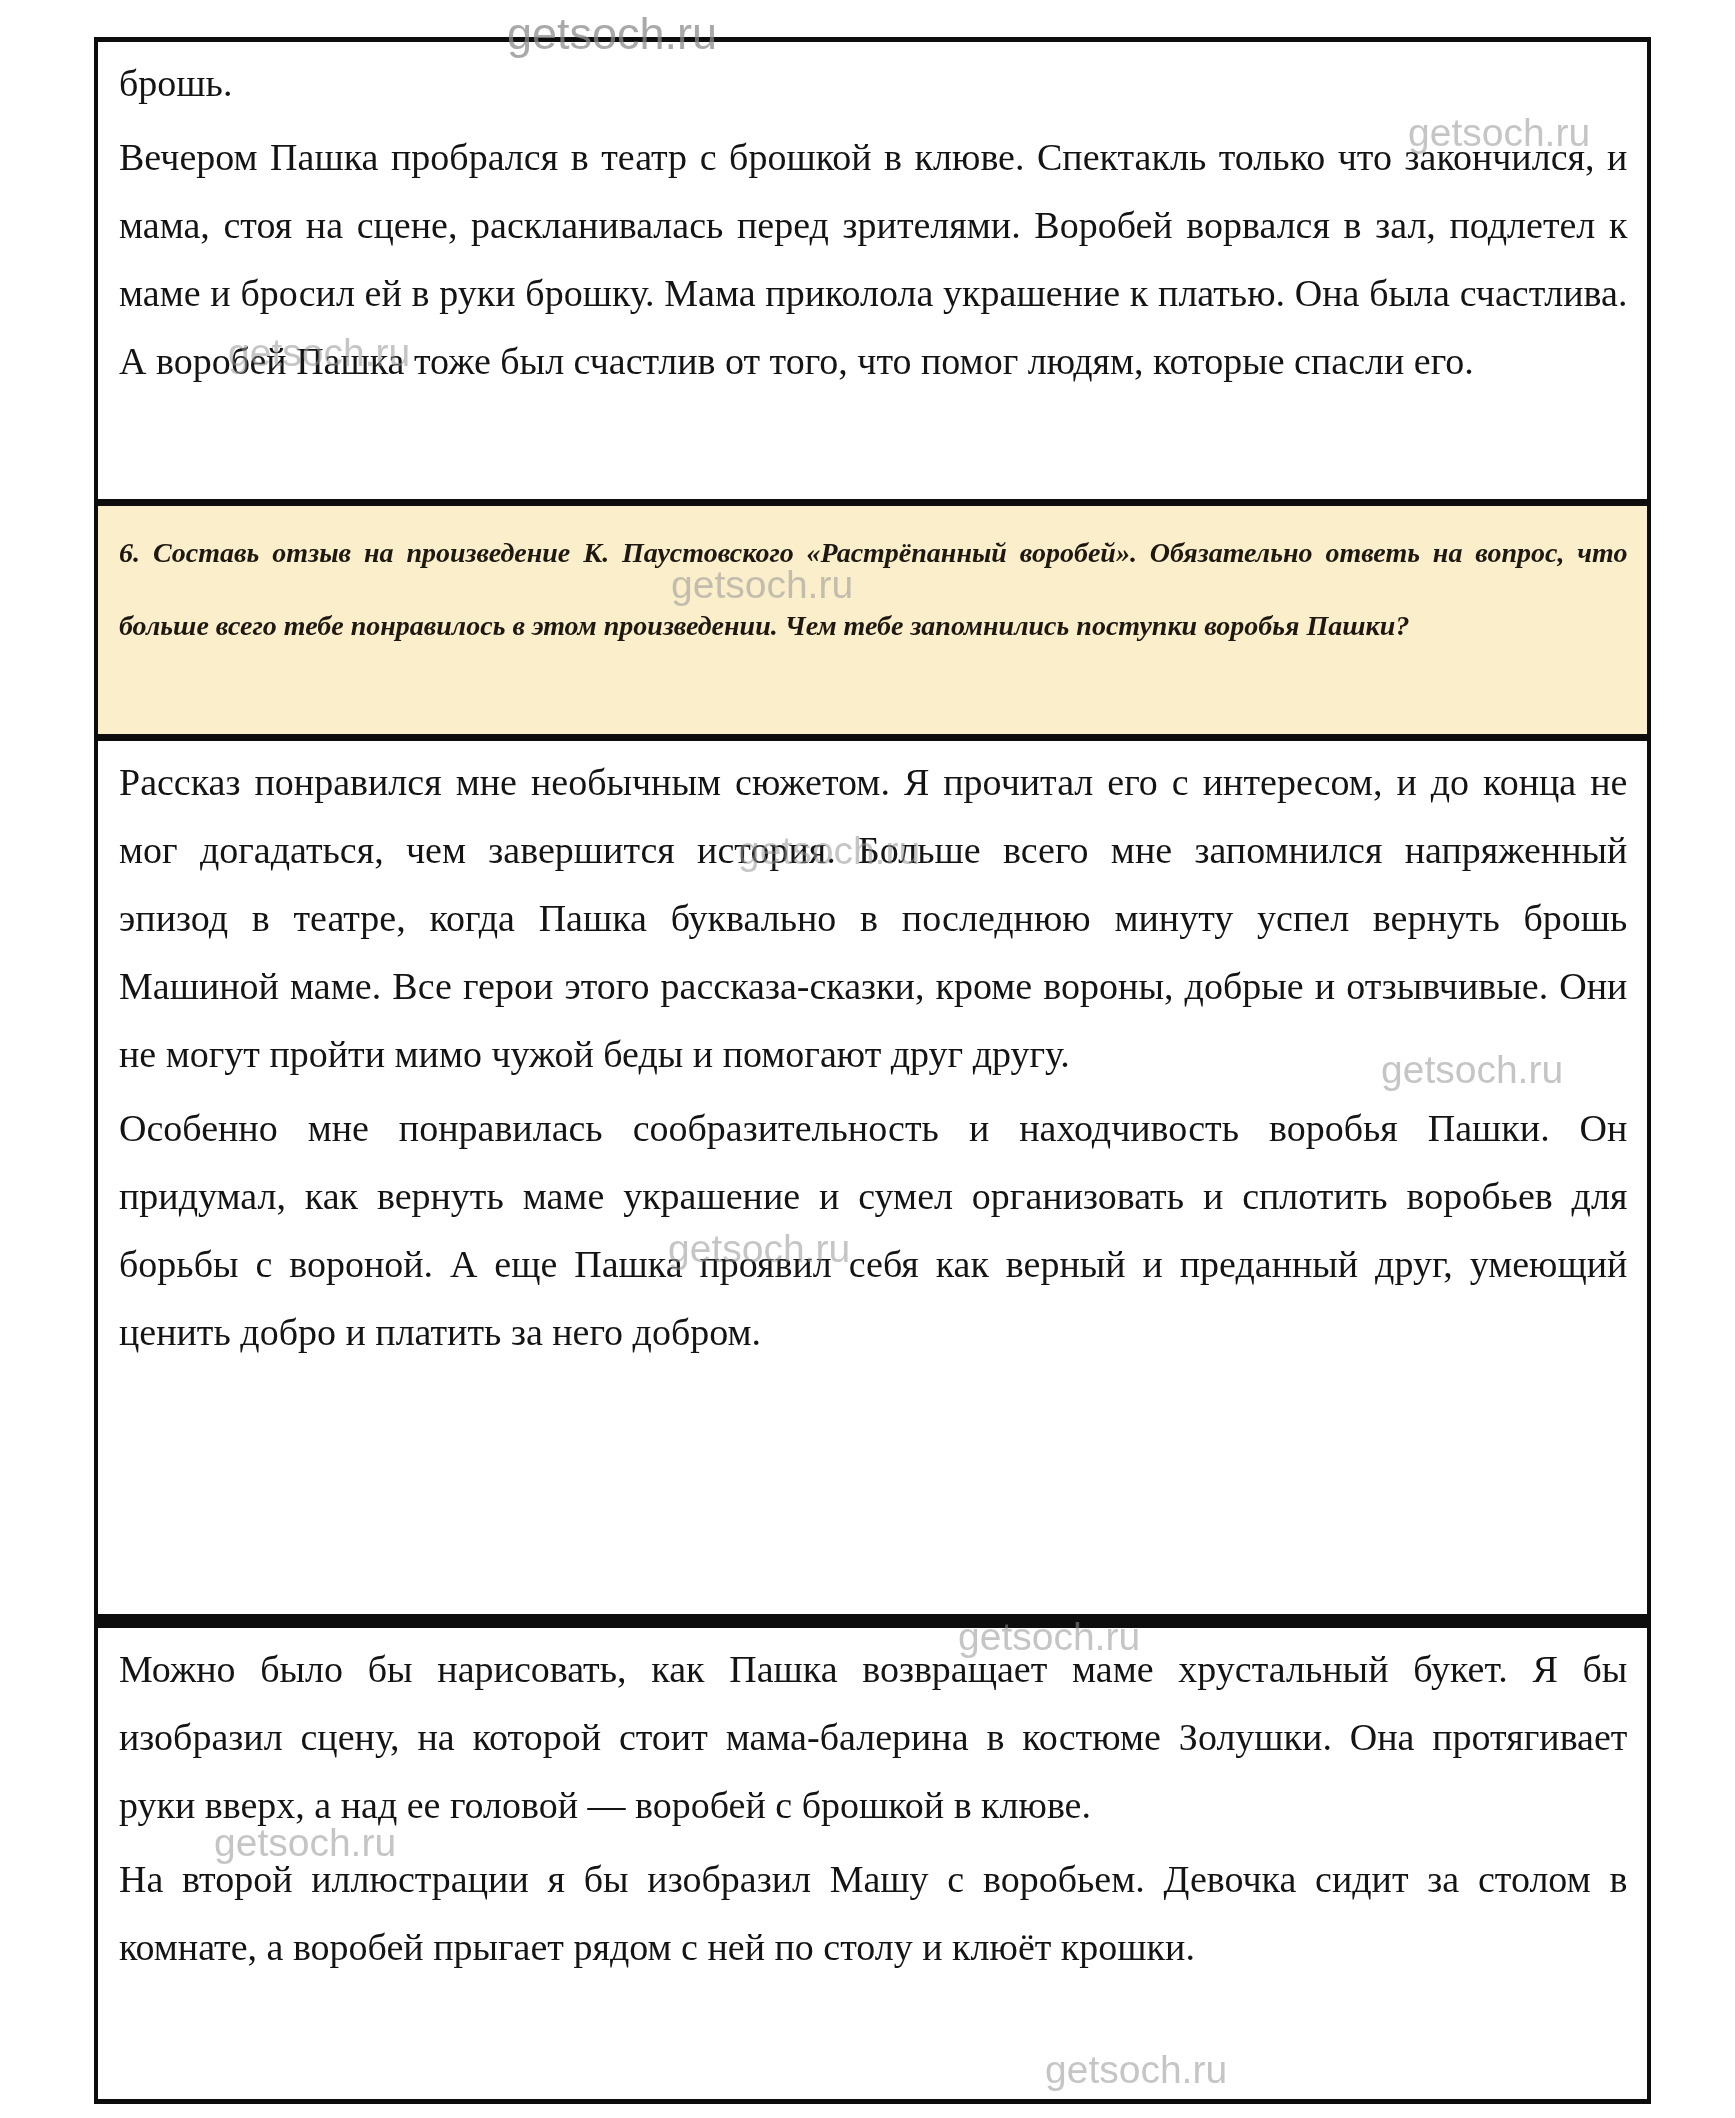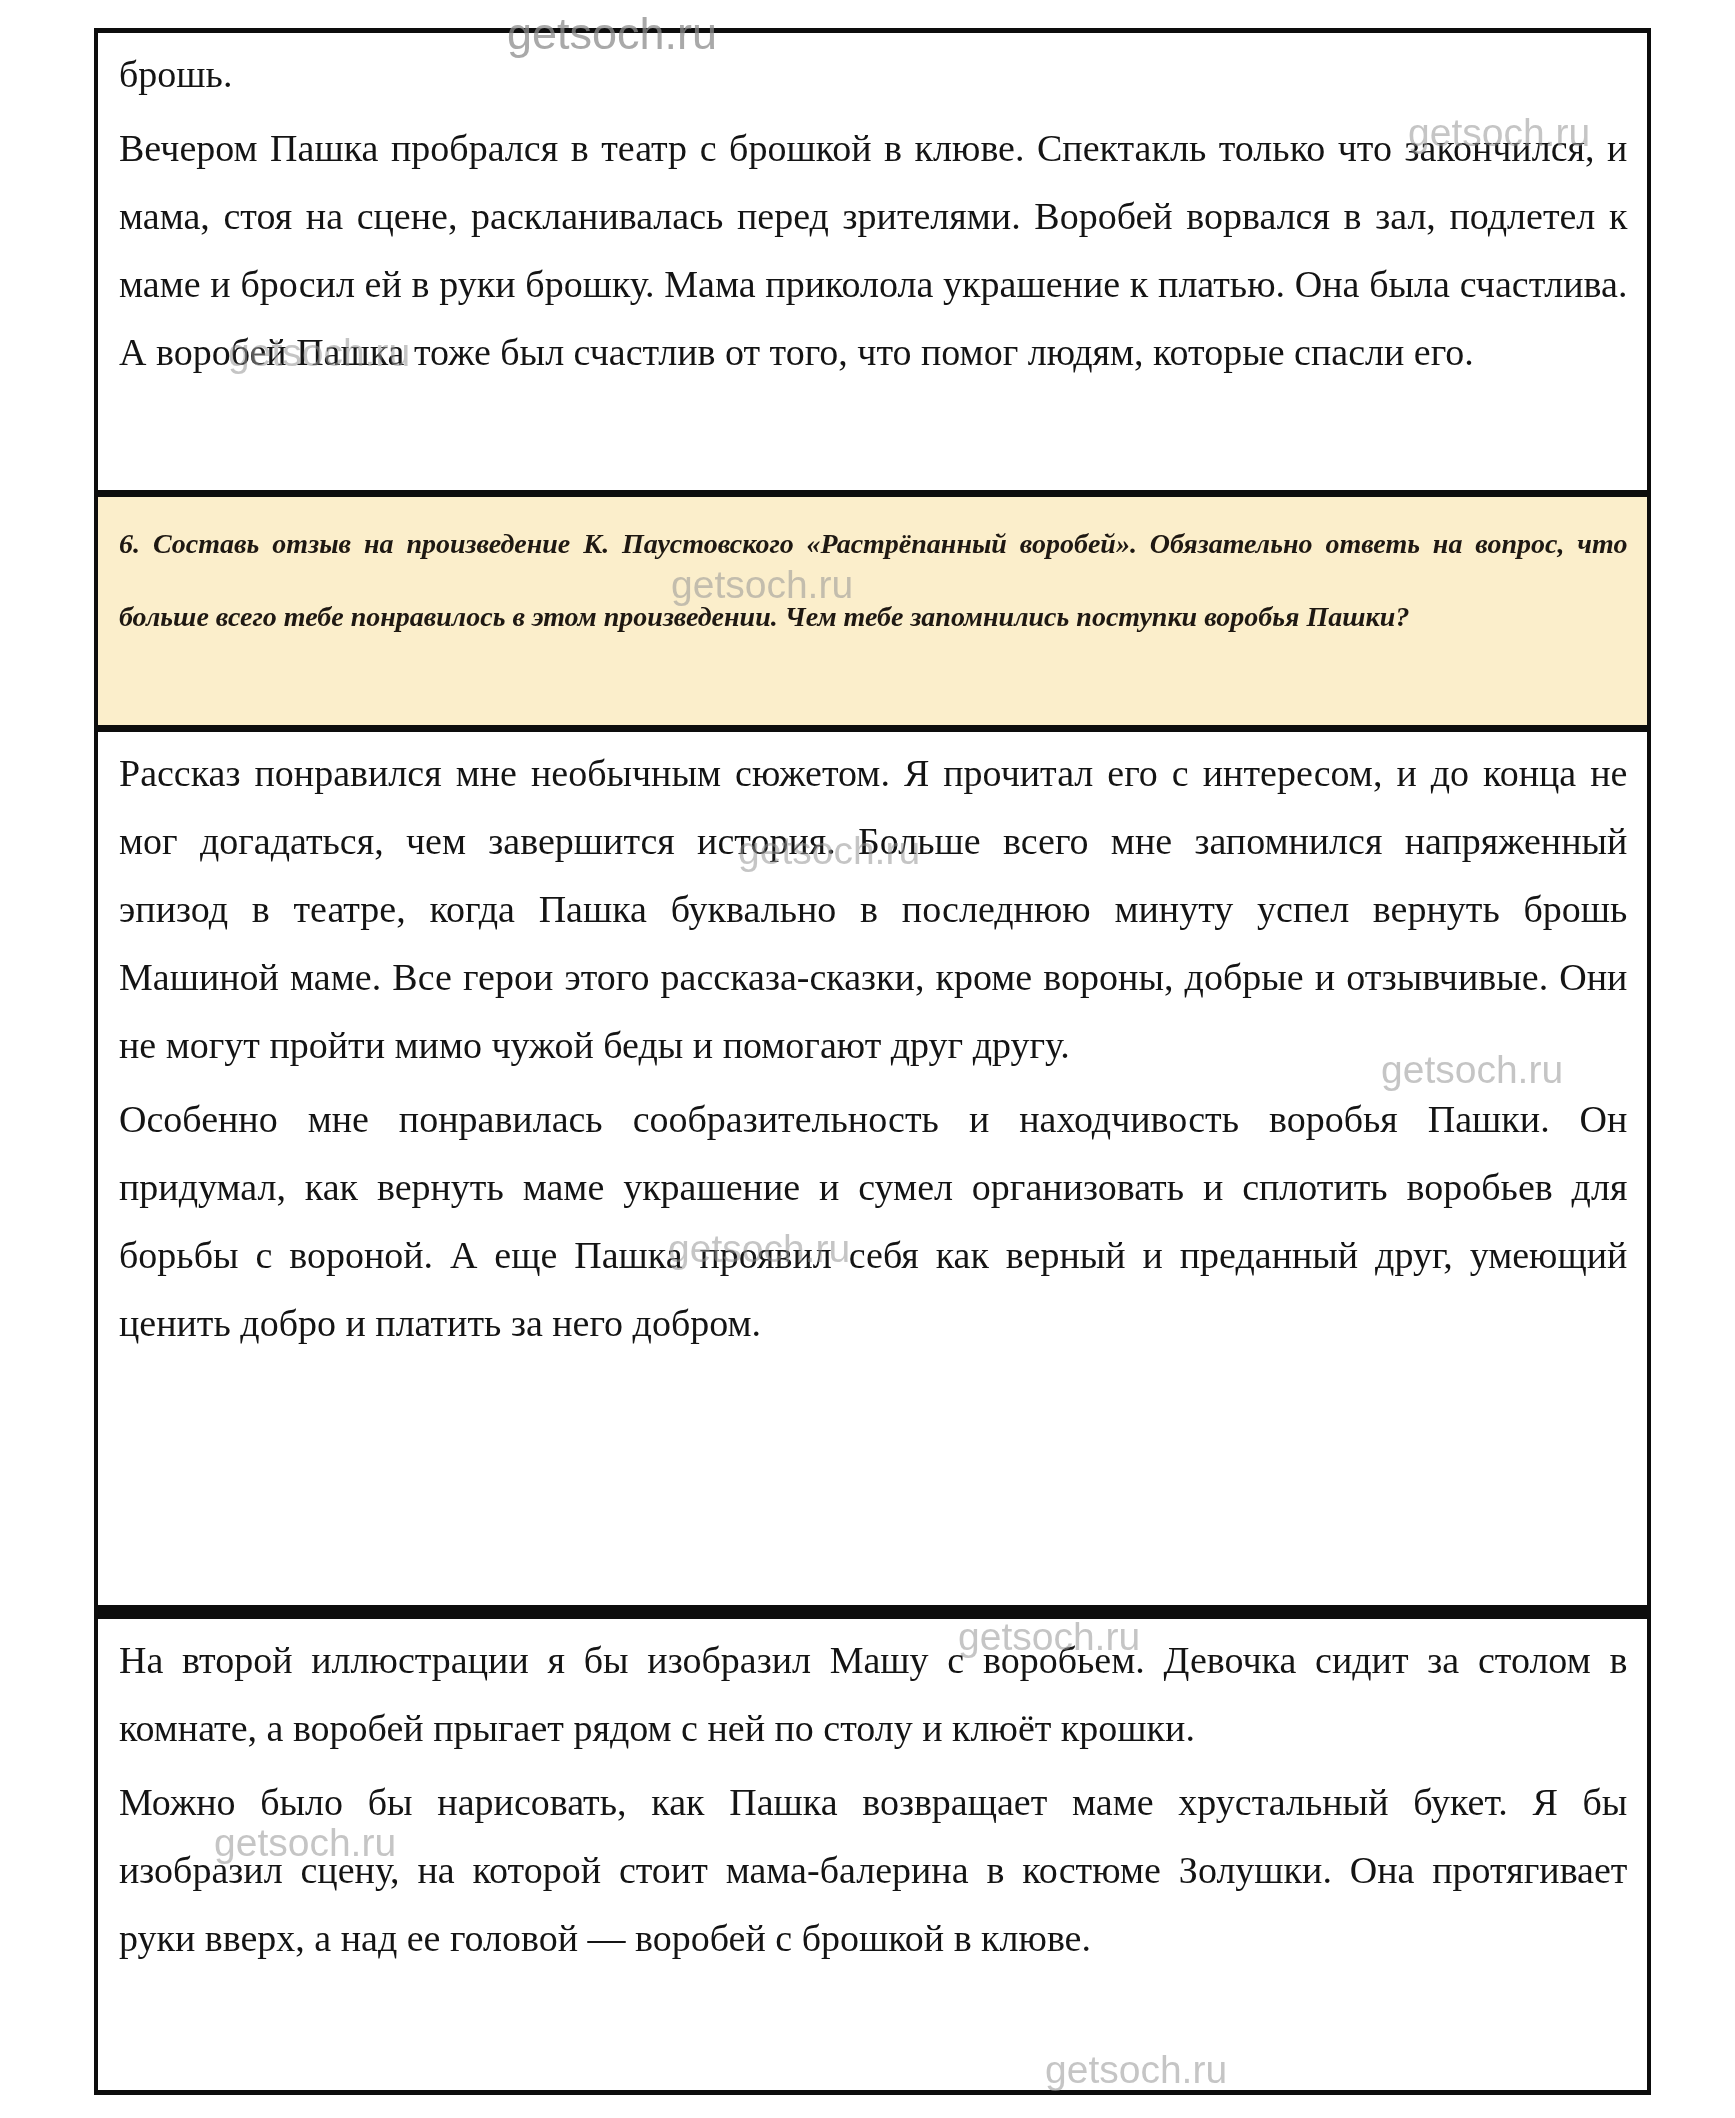--- a/index.html
+++ b/index.html
@@ -10,21 +10,21 @@
     height: 2119px;
     background: var(--page-bg, #ffffff);
     overflow: hidden;
     font-family: "Liberation Serif", "DejaVu Serif", serif;
   }
 
   
   .doc {
     position: absolute;
     left: 94px;
-    top: 28px;
+    top: 37px;
     width: 1557px;
     height: 2067px;
     box-sizing: border-box;
     border-left: 4.2px solid var(--border-color, #0d0d0d);
     border-right: 4.2px solid var(--border-color, #0d0d0d);
     border-top: 5.6px solid var(--border-color, #0d0d0d);
     border-bottom: 5.6px solid var(--border-color, #0d0d0d);
     display: flex;
     flex-direction: column;
     background: #ffffff;
@@ -124,19 +124,19 @@
         <p class="para">Рассказ понравился мне необычным сюжетом. Я прочитал его с интересом, и до конца не мог догадаться, чем завершится история. Больше всего мне запомнился напряженный эпизод в театре, когда Пашка буквально в последнюю минуту успел вернуть брошь Машиной маме. Все герои этого рассказа-сказки, кроме вороны, добрые и отзывчивые. Они не могут пройти мимо чужой беды и помогают друг другу.</p>
         <p class="para">Особенно мне понравилась сообразительность и находчивость воробья Пашки. Он придумал, как вернуть маме украшение и сумел организовать и сплотить воробьев для борьбы с вороной. А еще Пашка проявил себя как верный и преданный друг, умеющий ценить добро и платить за него добром.</p>
       </section>
 
     <div class="sep"></div>
 
 
     <div class="sep"></div>
 
     <section class="row answer r5">
+        <p class="para">Можно было бы нарисовать, как Пашка возвращает маме хрустальный букет. Я бы изобразил сцену, на которой стоит мама-балерина в костюме Золушки. Она протягивает руки вверх, а над ее головой — воробей с брошкой в клюве.</p>
         <p class="para">На второй иллюстрации я бы изобразил Машу с воробьем. Девочка сидит за столом в комнате, а воробей прыгает рядом с ней по столу и клюёт крошки.</p>
-        <p class="para">Можно было бы нарисовать, как Пашка возвращает маме хрустальный букет. Я бы изобразил сцену, на которой стоит мама-балерина в костюме Золушки. Она протягивает руки вверх, а над ее головой — воробей с брошкой в клюве.</p>
       </section>
 
   </div>
 </div>
 
 
 </body></html>

